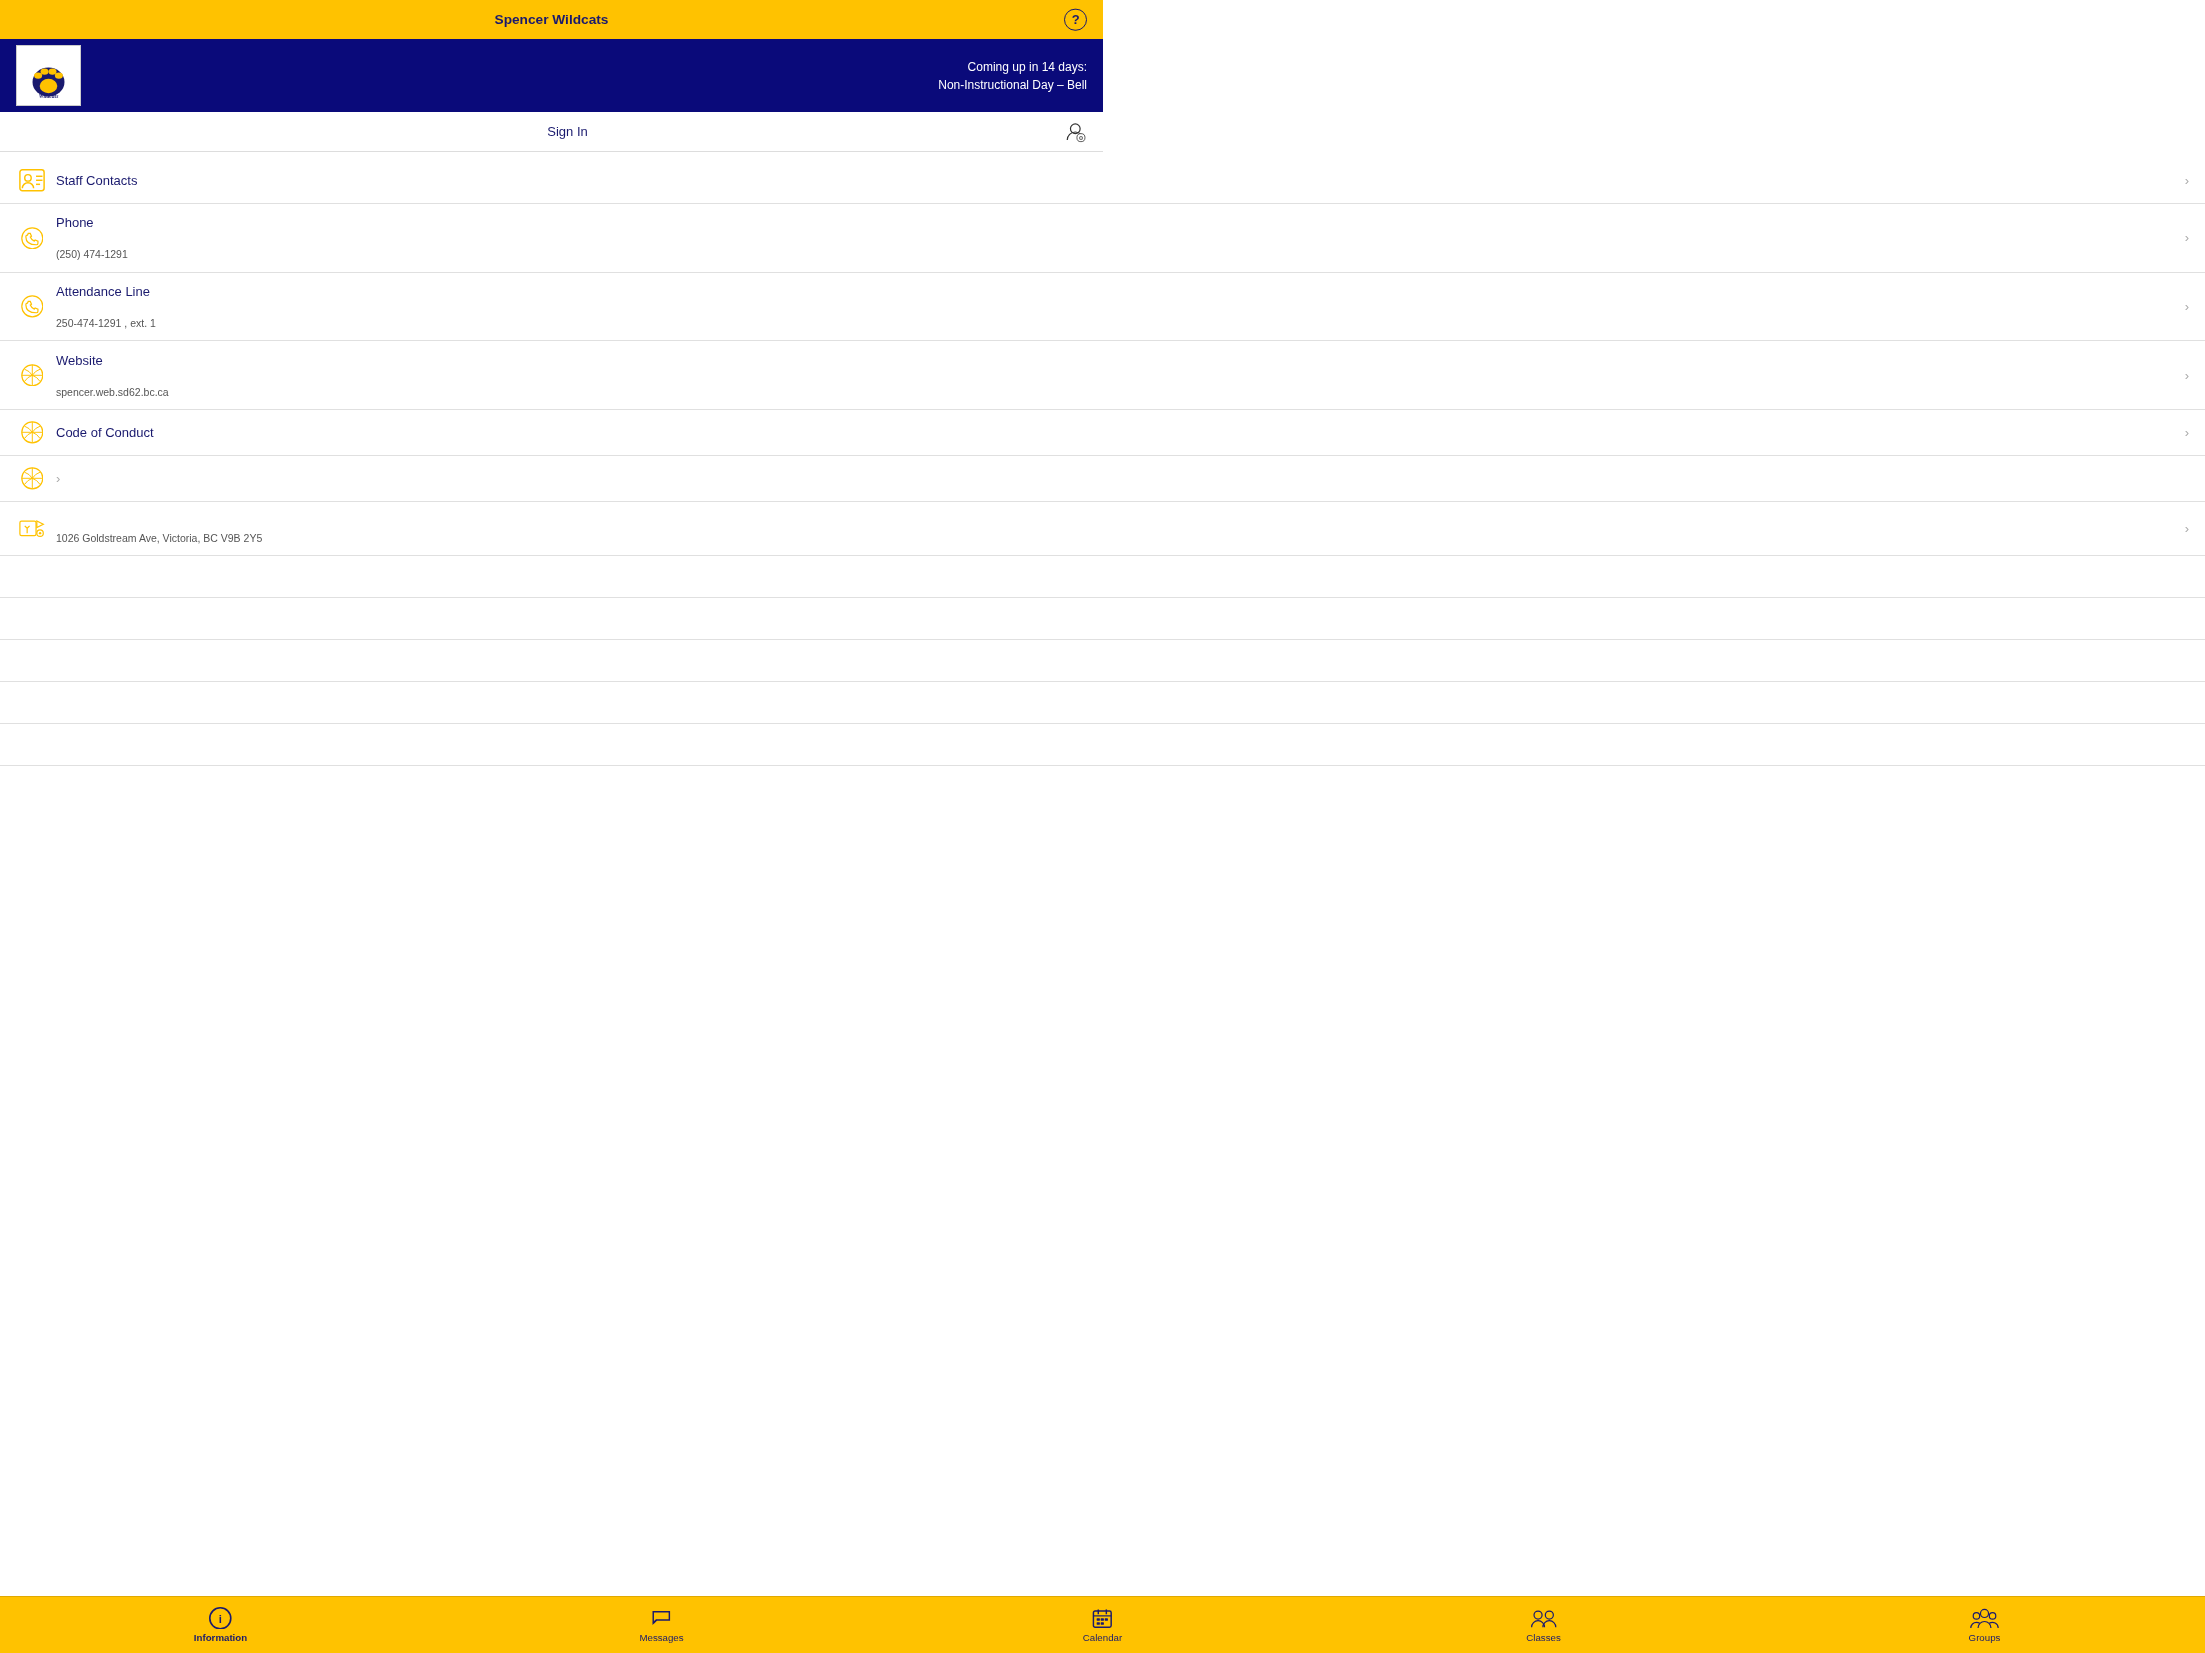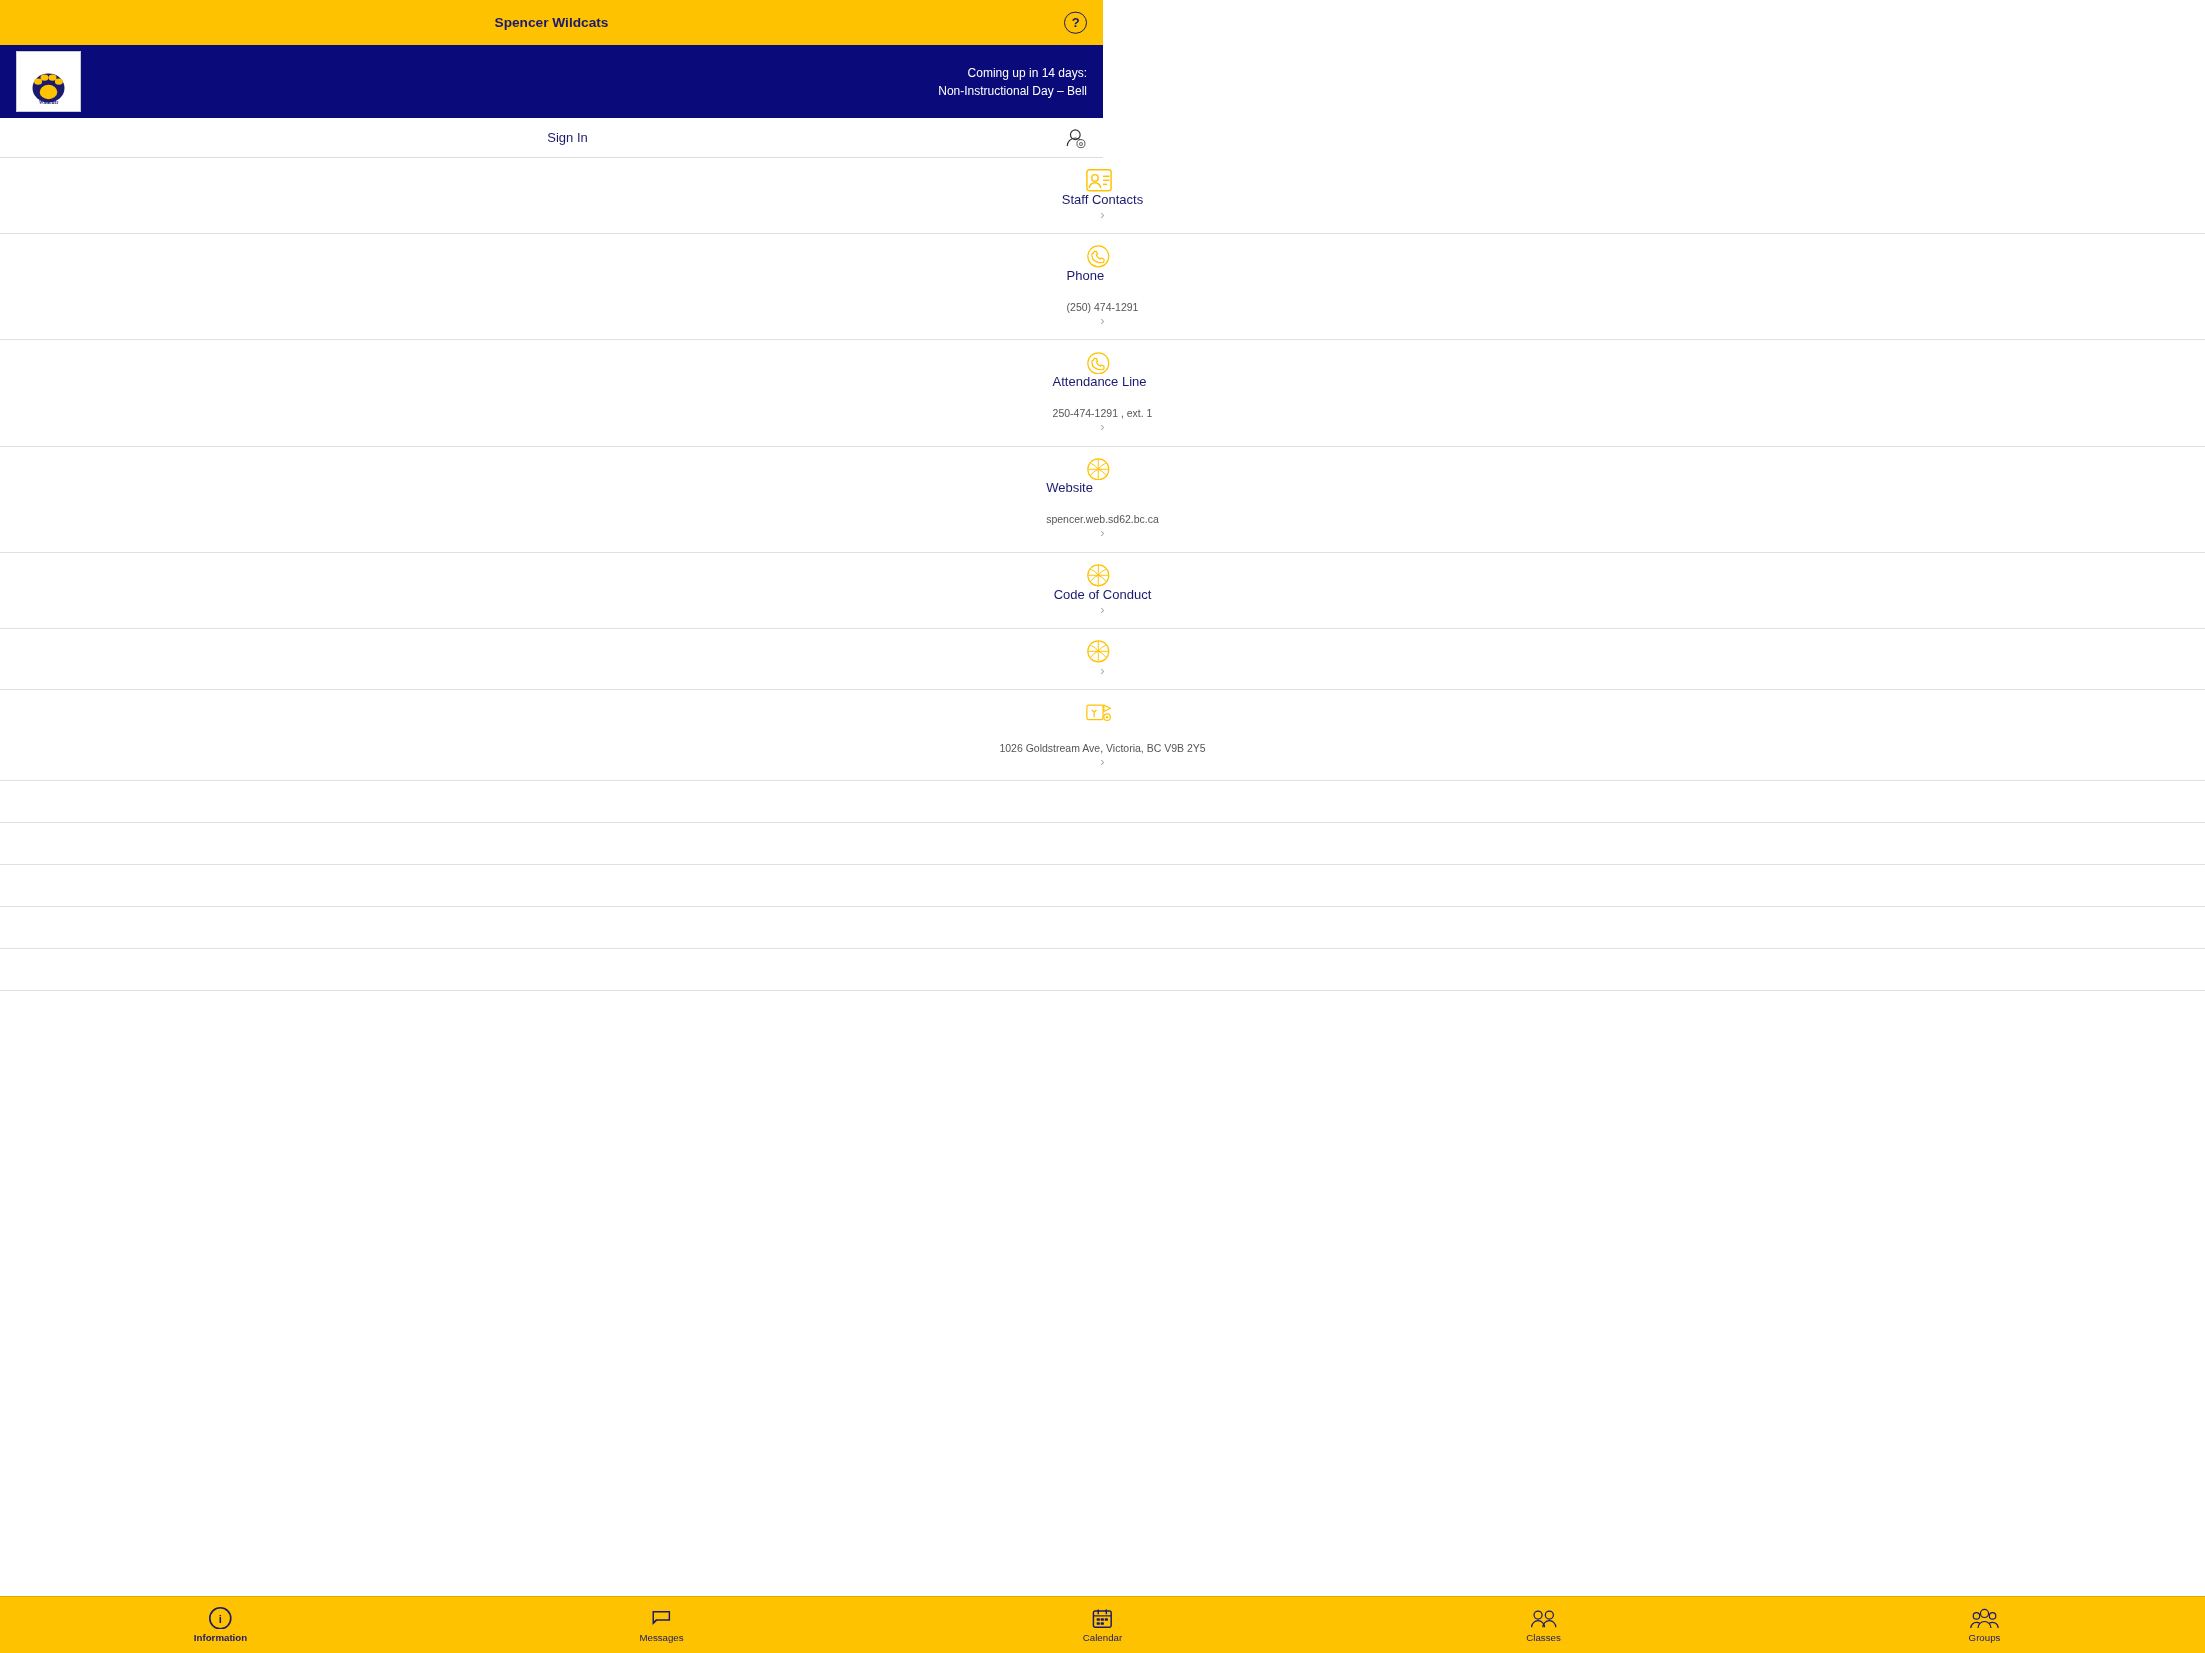--- a/index.html
+++ b/index.html
@@ -1,21 +1,21 @@
 <!DOCTYPE html>
 <html style="font-size:13px"><head>
   <meta charset="utf-8">
   <style>
     * { box-sizing: border-box; margin: 0; padding: 0; }
     body { font-family: -apple-system, BlinkMacSystemFont, 'Helvetica Neue', Arial, sans-serif; background: #fff; width: 1103px; height: 827px; overflow: hidden; }
 
     
     .top-bar {
       background: #FFC200;
-      height: 45px;
+      height: 39px;
       display: flex;
       align-items: center;
       justify-content: center;
       position: relative;
     }
     .top-bar-title {
       font-weight: 700;
       font-size: 13.7px;
       color: #1a1a6e;
     }
@@ -89,21 +89,20 @@
       top: 50%;
       transform: translateY(-50%);
     }
     .list-item {
       display: flex;
       align-items: center;
       padding: 11.3px 16px;
       border-bottom: 0.8px solid #e0e0e0;
       cursor: pointer;
       position: relative;
-      flex-direction: column;
     }
     .item-icon {
       width: 32px;
       min-width: 32px;
       display: flex;
       align-items: center;
       justify-content: center;
       color: #FFC200;
       margin-right: 8px;
     }

